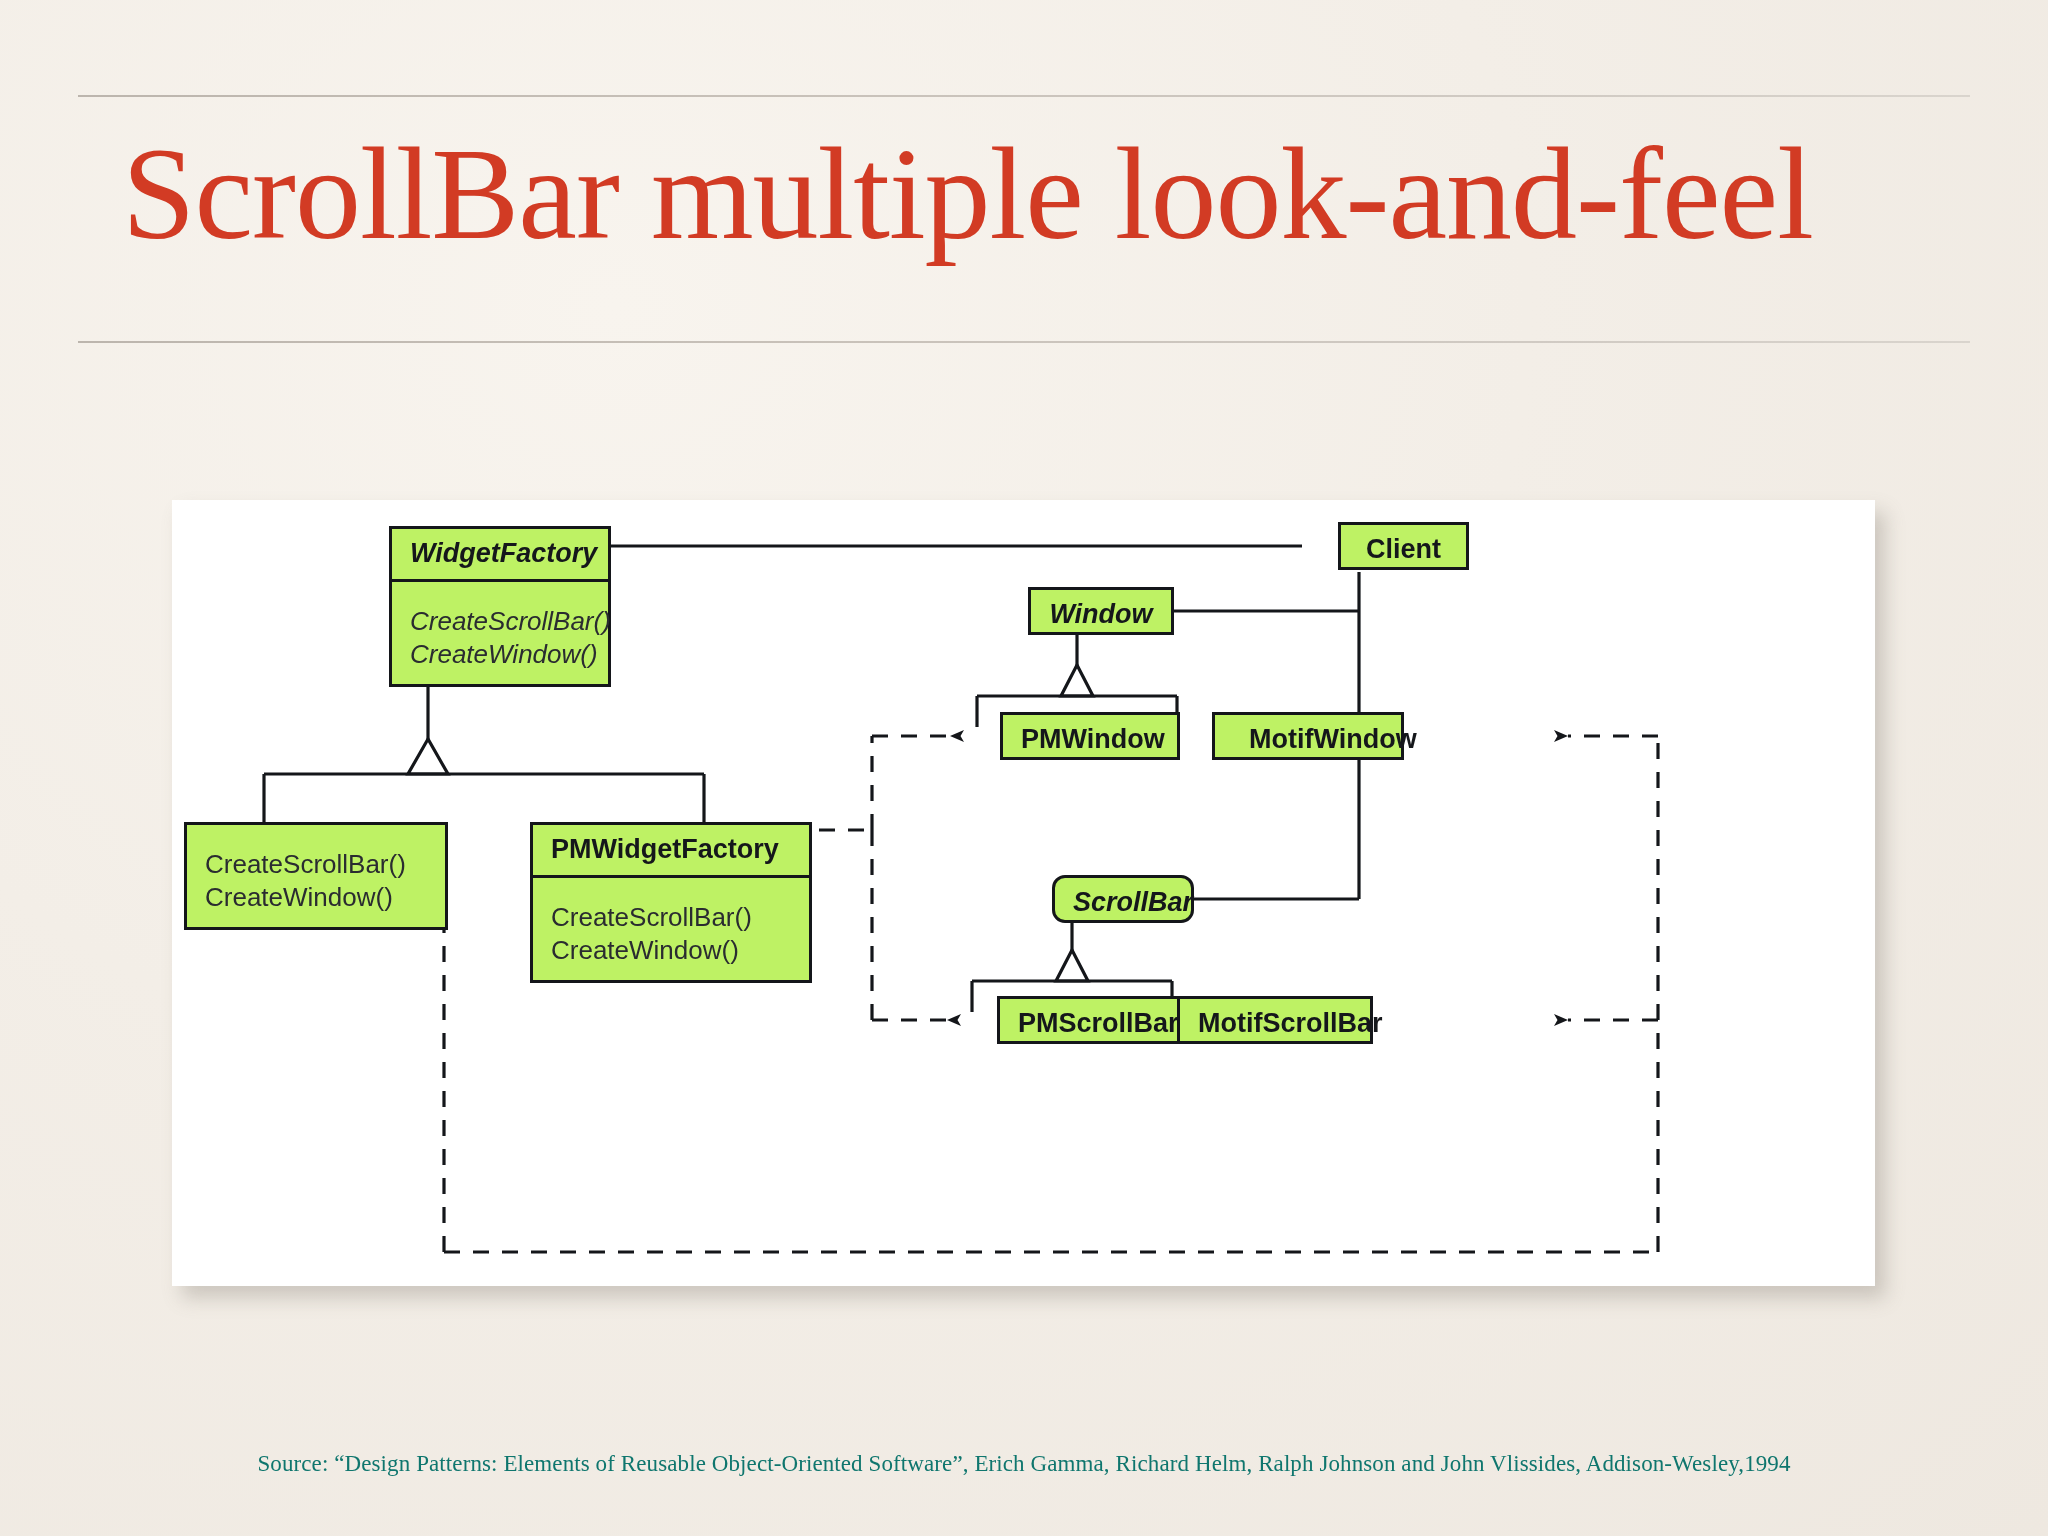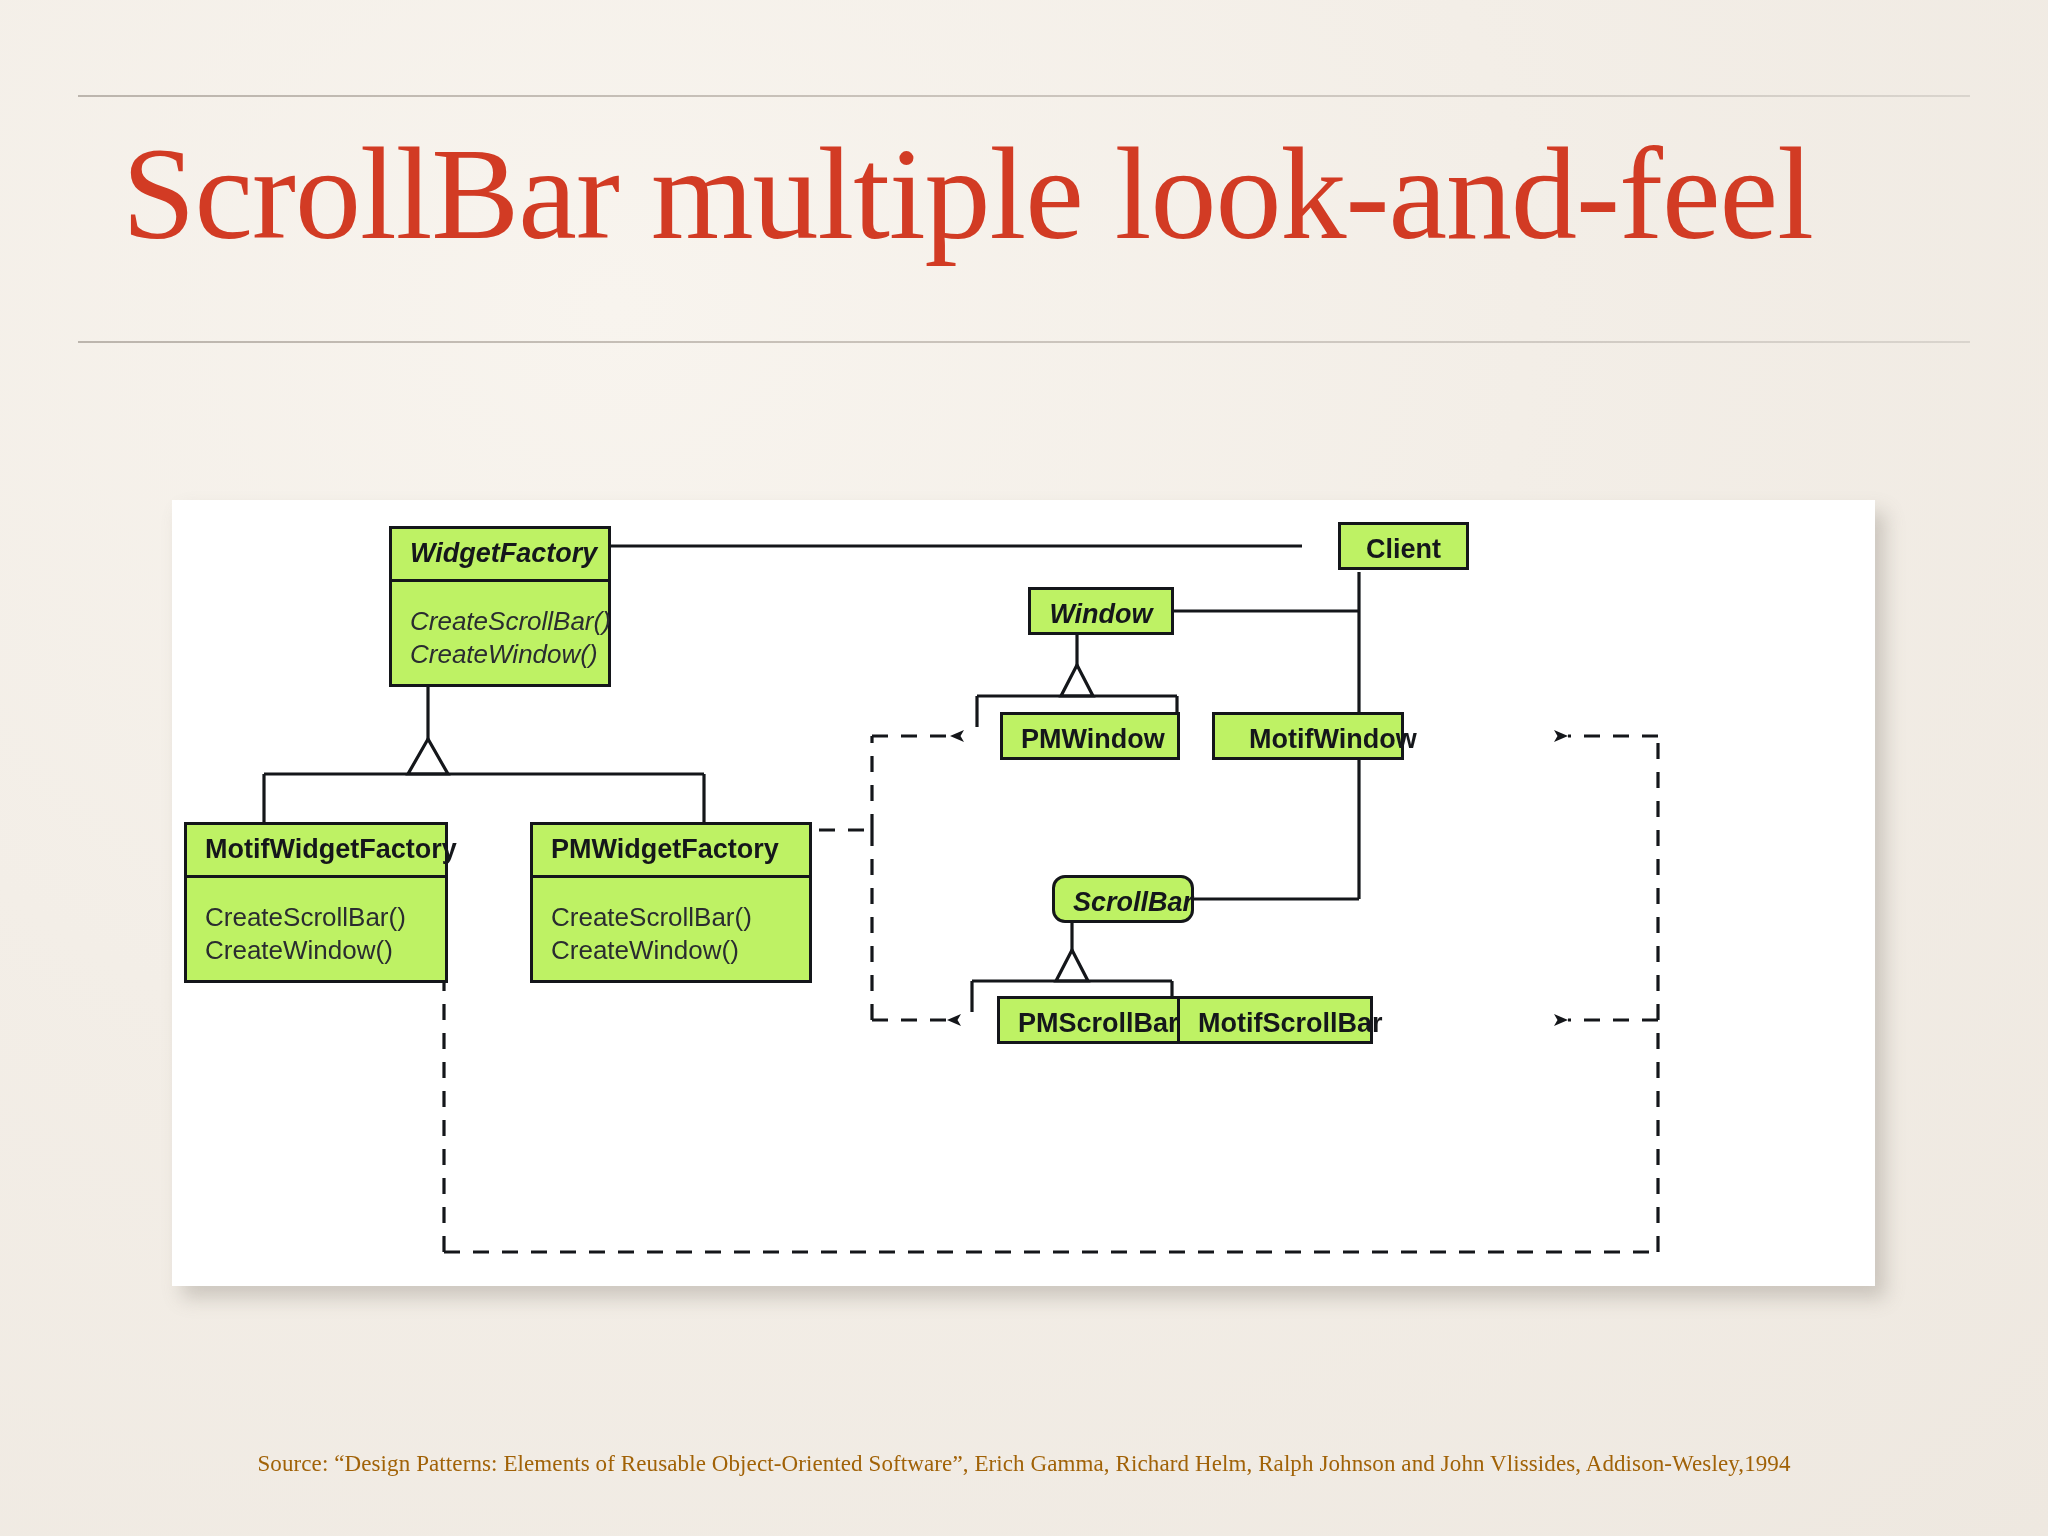--- a/index.html
+++ b/index.html
@@ -94,21 +94,21 @@
   .ctr .hdr { text-align: center; }
 
   .src {
     position: absolute;
     left: 0;
     top: 1451px;
     width: 2048px;
     text-align: center;
     font-family: "Liberation Serif", serif;
     font-size: 23px;
-    color: #a16207;
+    color: #0f766e;
     letter-spacing: .1px;
   }
 </style>
 </head>
 <body>
 
 <div class="slide-bg"></div>
 
 <div class="rule rule-top"></div>
 
@@ -194,21 +194,20 @@
       <div>CreateScrollBar()</div>
       <div>CreateWindow()</div>
     </div>
   </div>
 
   <div class="uml ctr" style="left:1130px; top:22px; width:131px; height:48px;">
     <div class="hdr">Client</div>
   </div>
 
   <div class="uml has-ops" style="left:-24px; top:322px; width:264px;">
-    <div class="hdr">MotifWidgetFactory</div>
     <div class="ops">
       <div>CreateScrollBar()</div>
       <div>CreateWindow()</div>
     </div>
   </div>
 
   <div class="uml has-ops" style="left:322px; top:322px; width:282px;">
     <div class="hdr">PMWidgetFactory</div>
     <div class="ops">
       <div>CreateScrollBar()</div>

